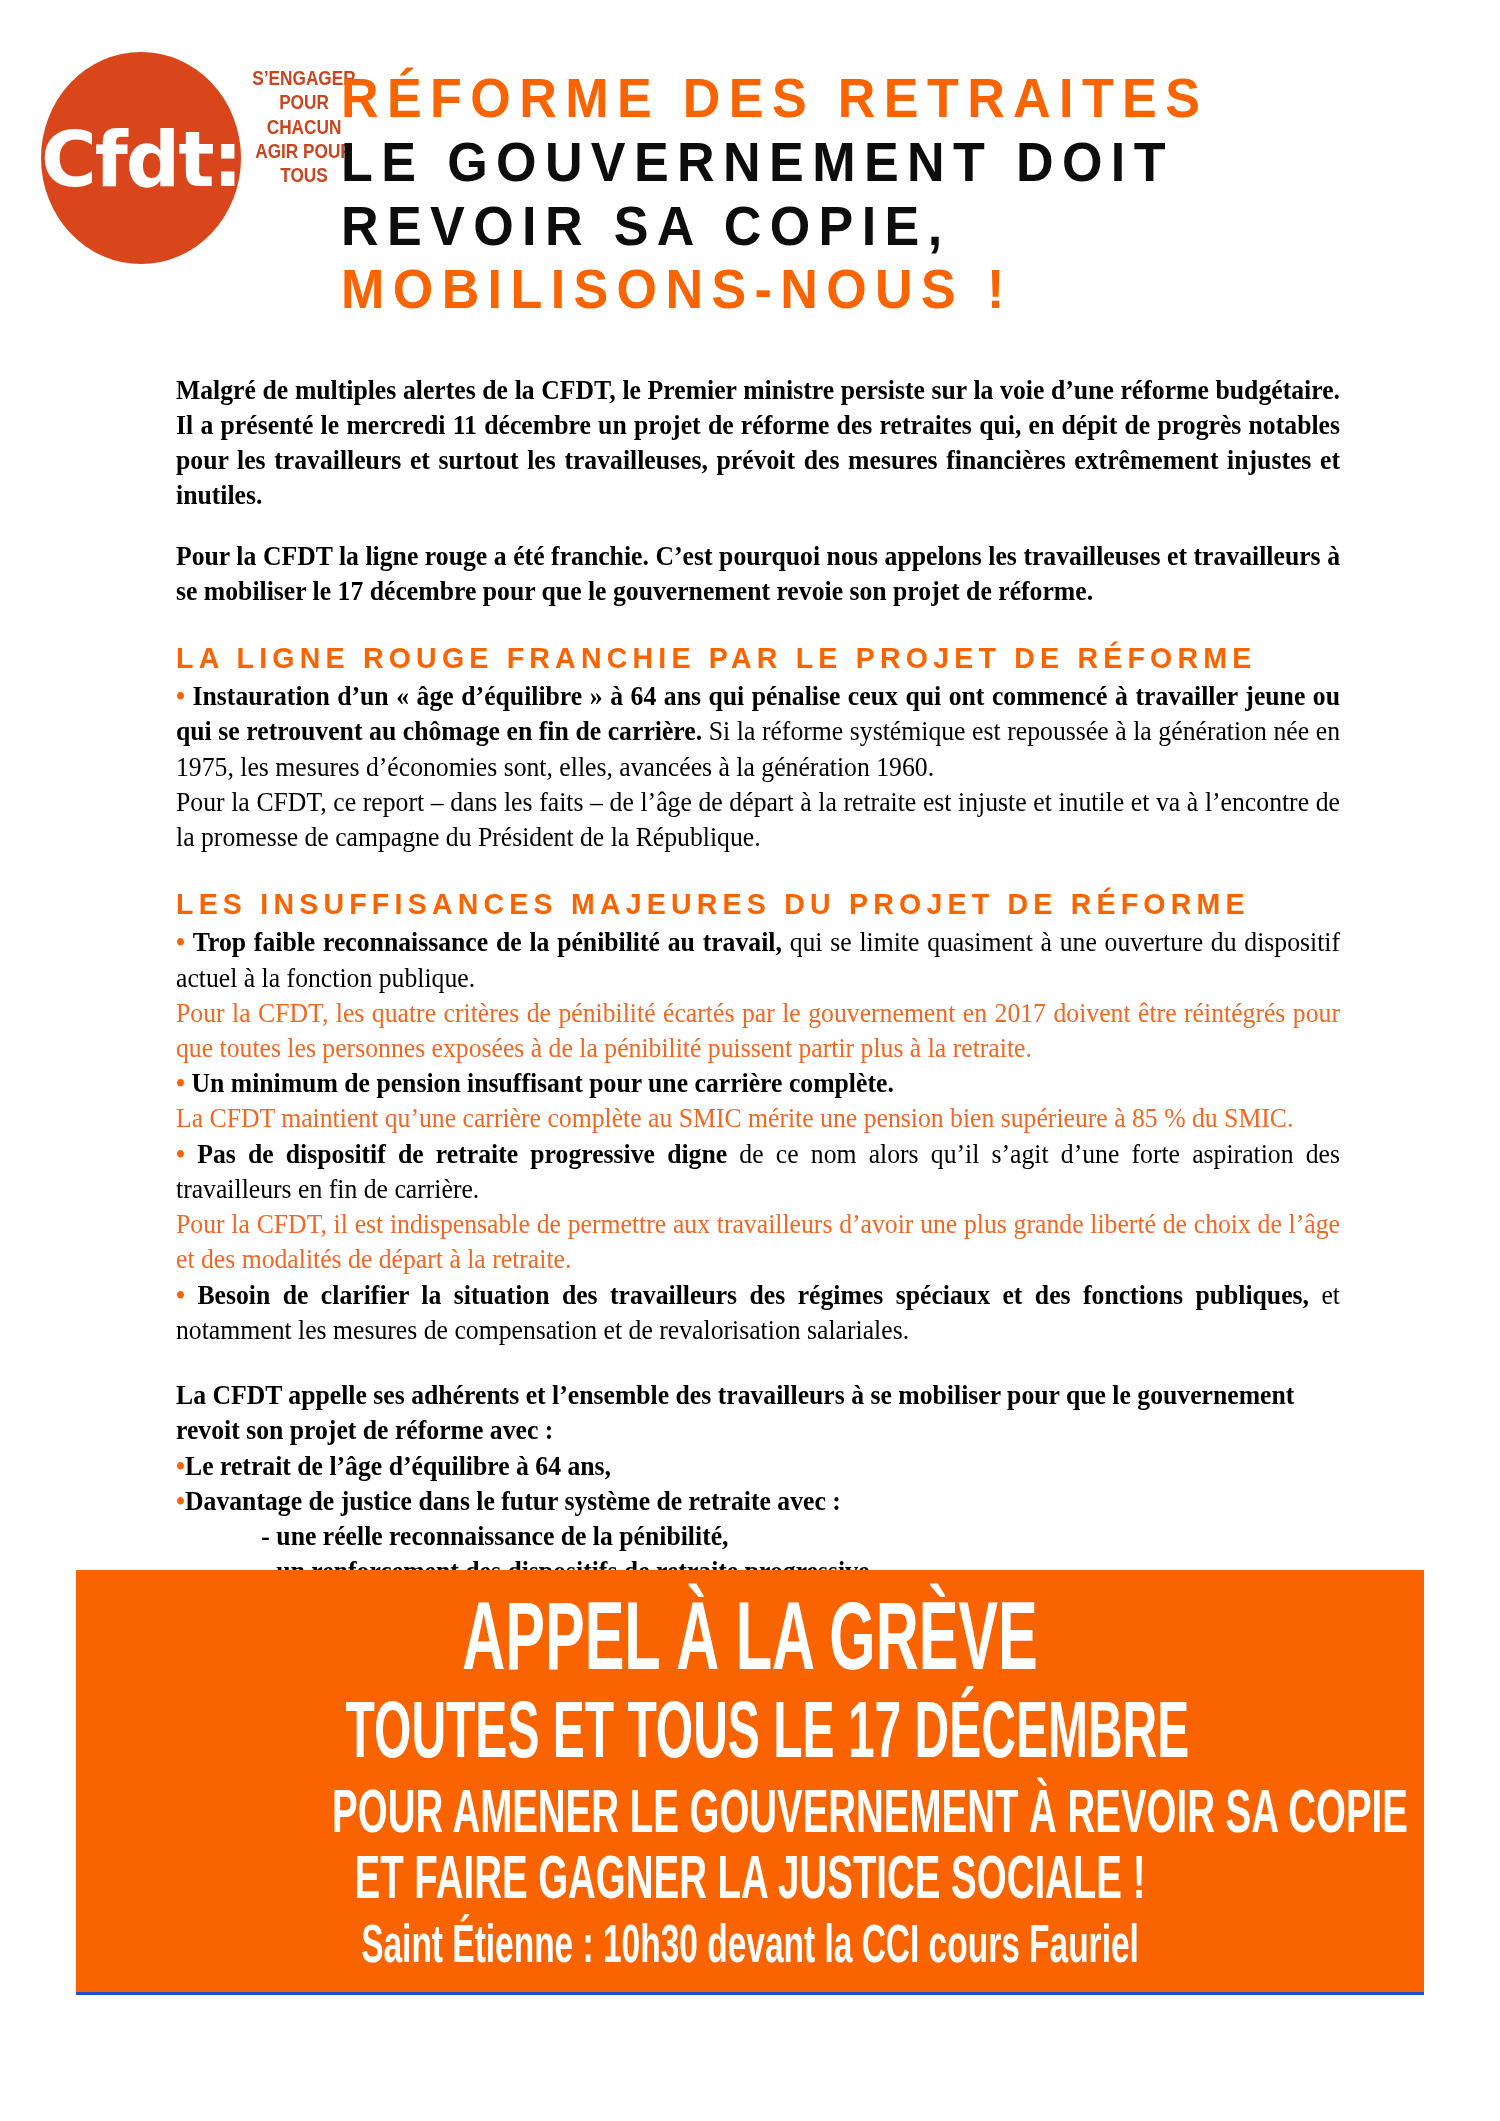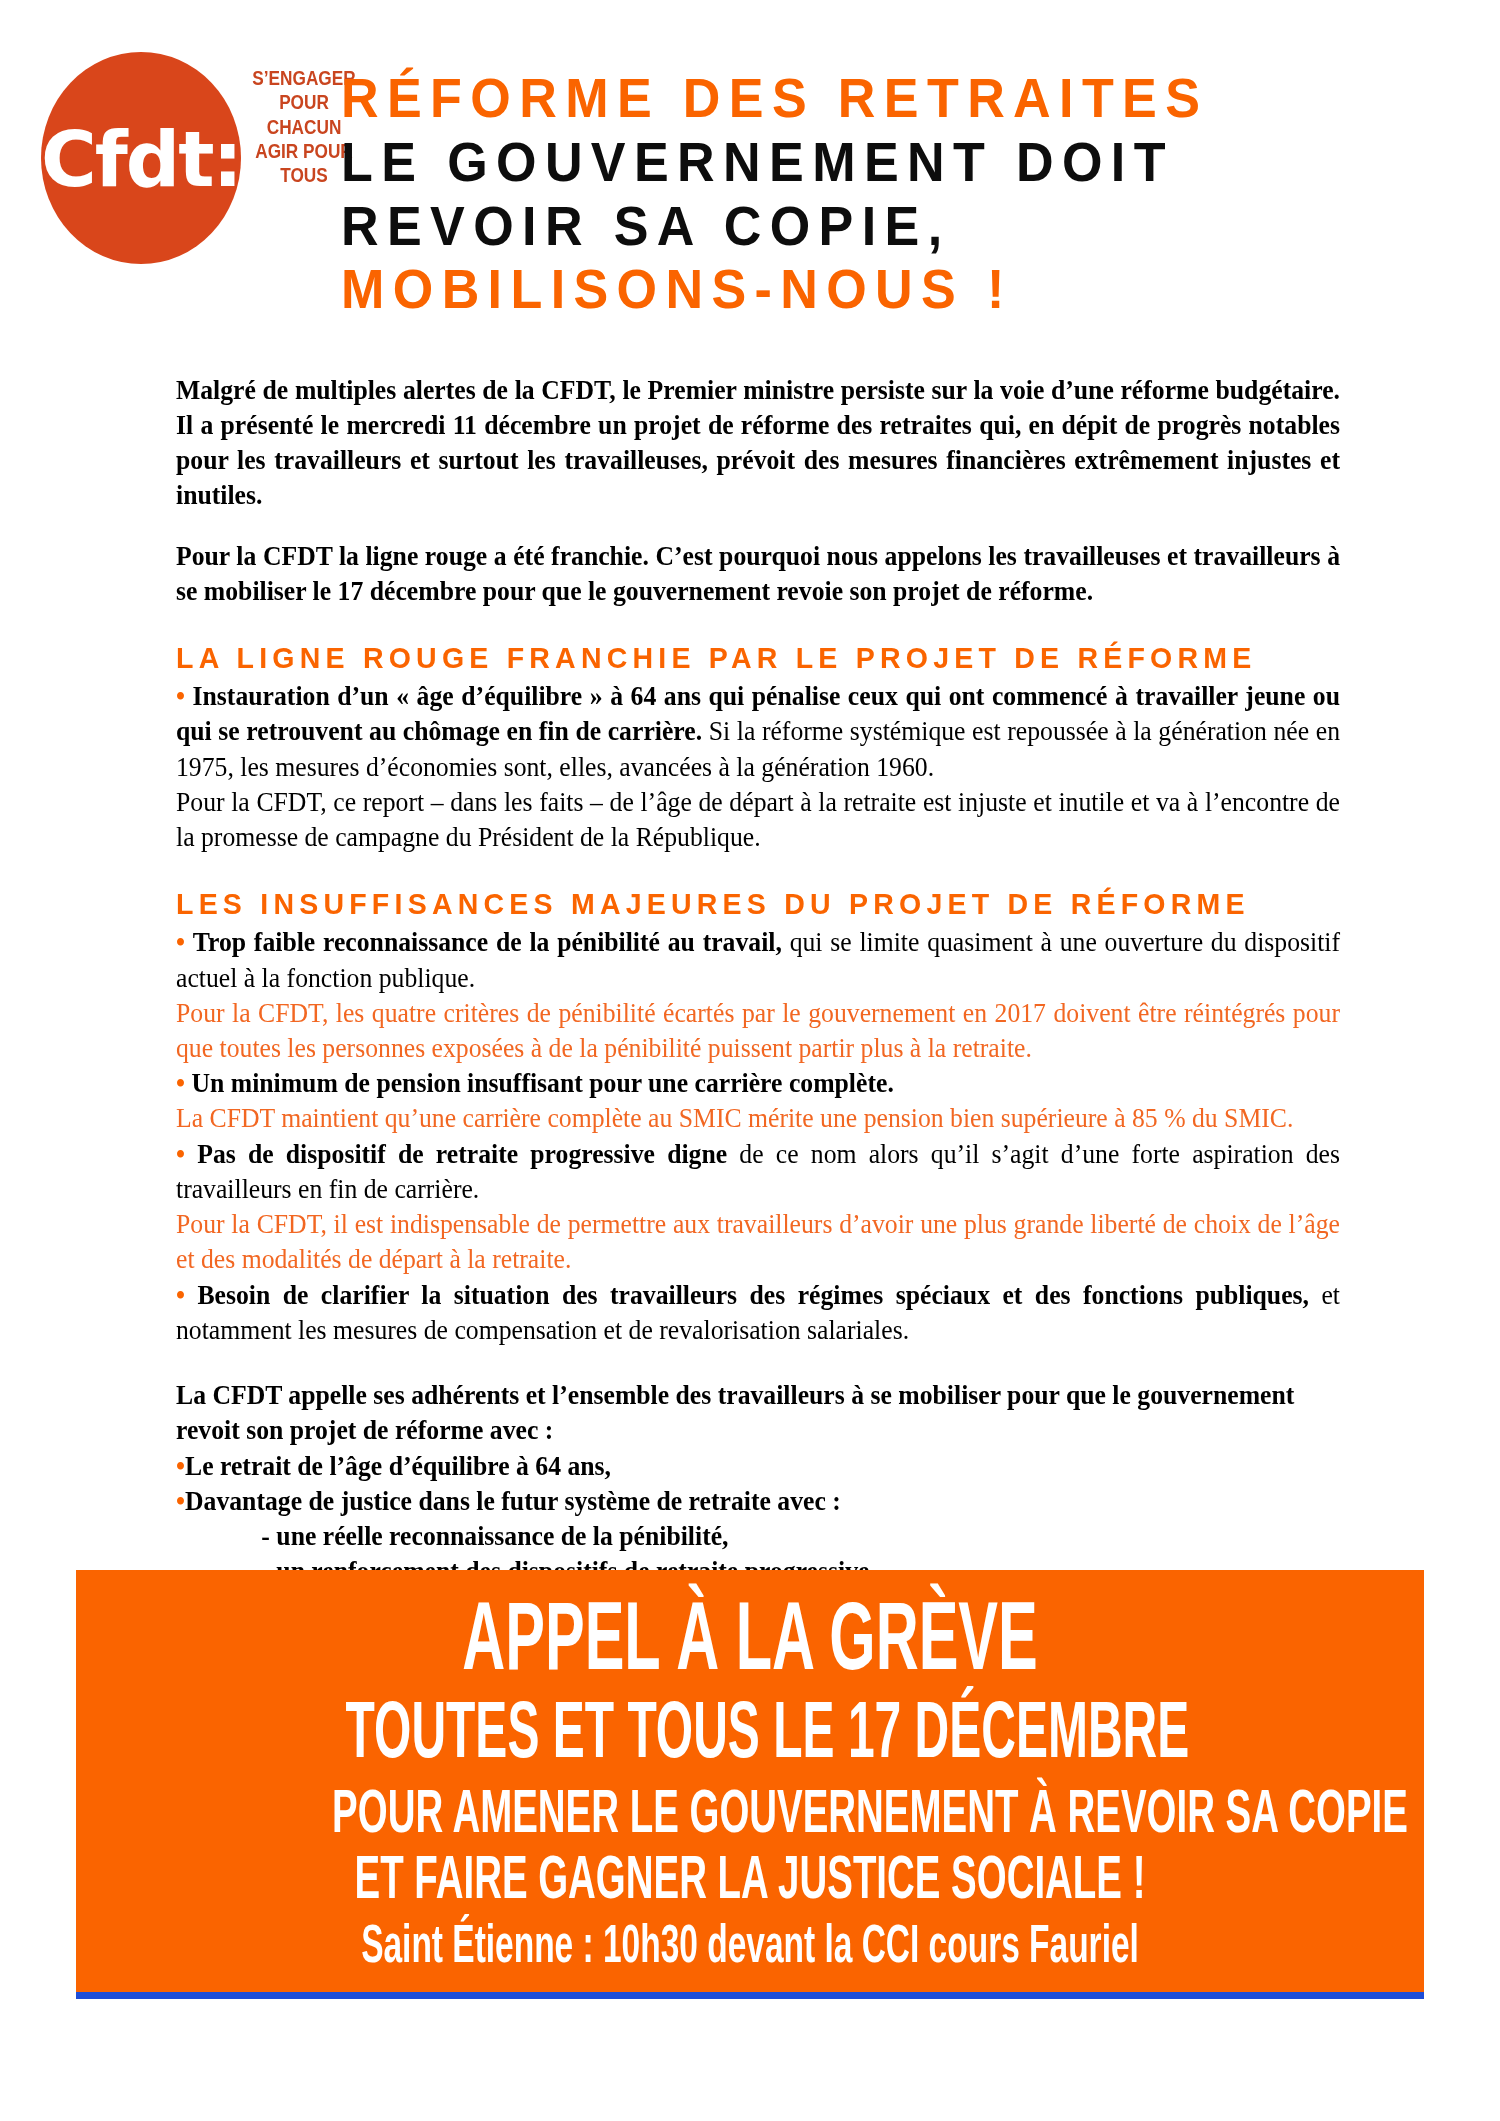--- a/index.html
+++ b/index.html
@@ -143,21 +143,21 @@
   
   .banner {
     position: absolute;
     left: 76px;
     top: 1570px;
     width: 1348px;
     background: #FA6400;
     box-sizing: border-box;
     padding: 18px 0 22px 0;
     text-align: center;
-    border-bottom: 7px solid #1d4ed8;
+    border-bottom: 3px solid #1d4ed8;
   }
   .banner div {
     color: #ffffff;
     font-family: "Liberation Sans", sans-serif;
     font-weight: bold;
     line-height: 1.0;
     white-space: nowrap;
   }
   .banner-l1 { font-size: 96px; transform: scaleX(0.62); }
   .banner-l2 { font-size: 80px; transform: scaleX(0.60); margin-top: 6px; }

